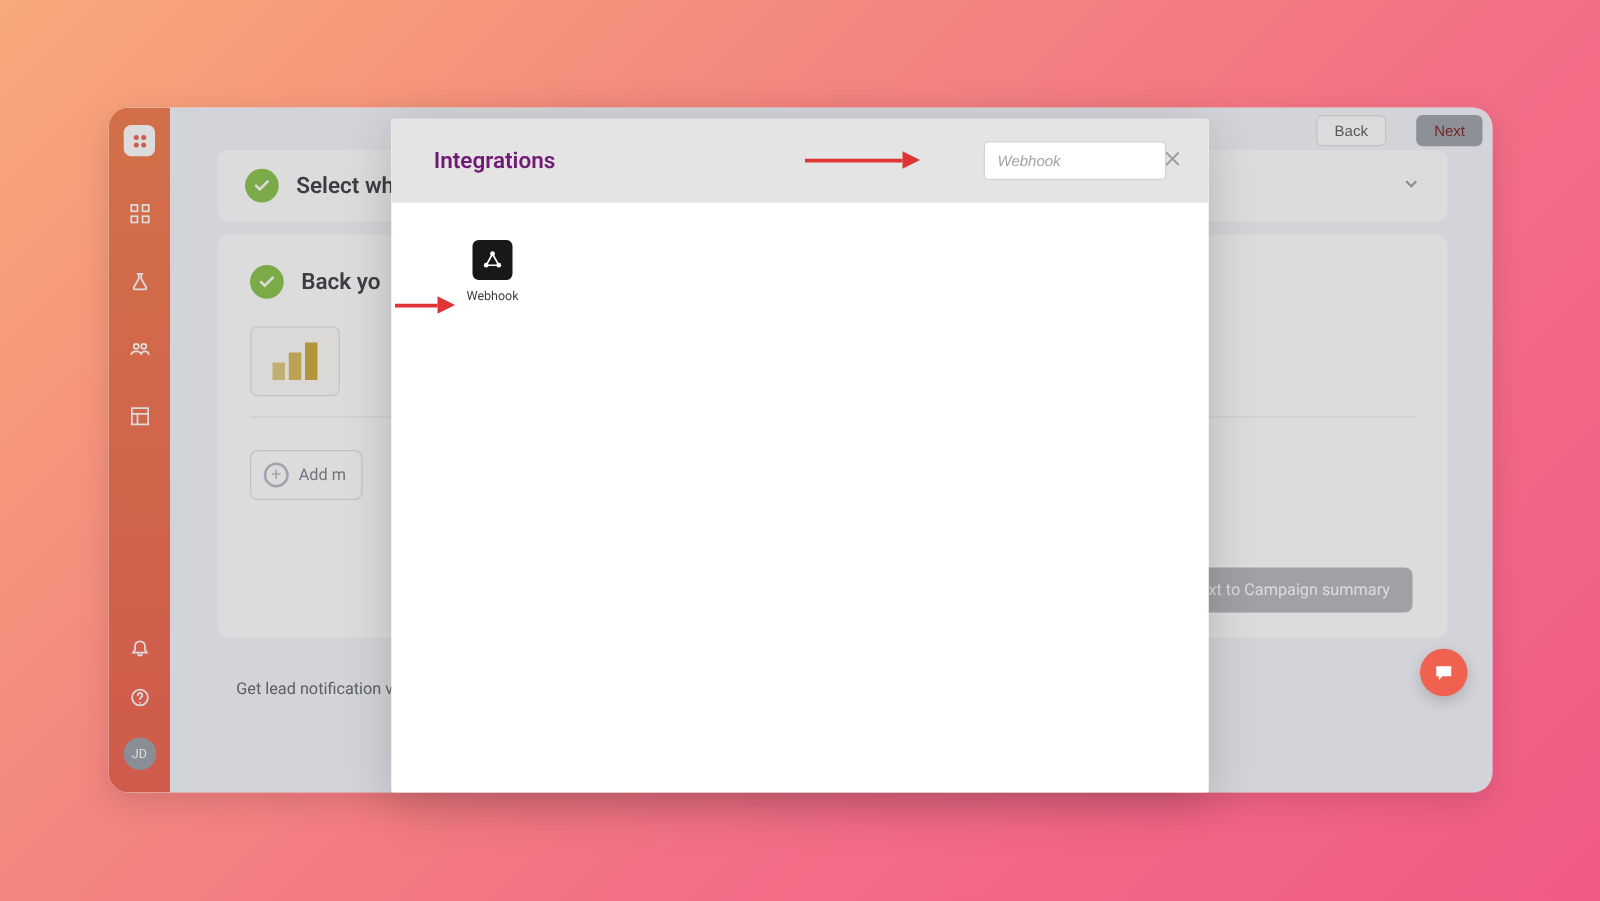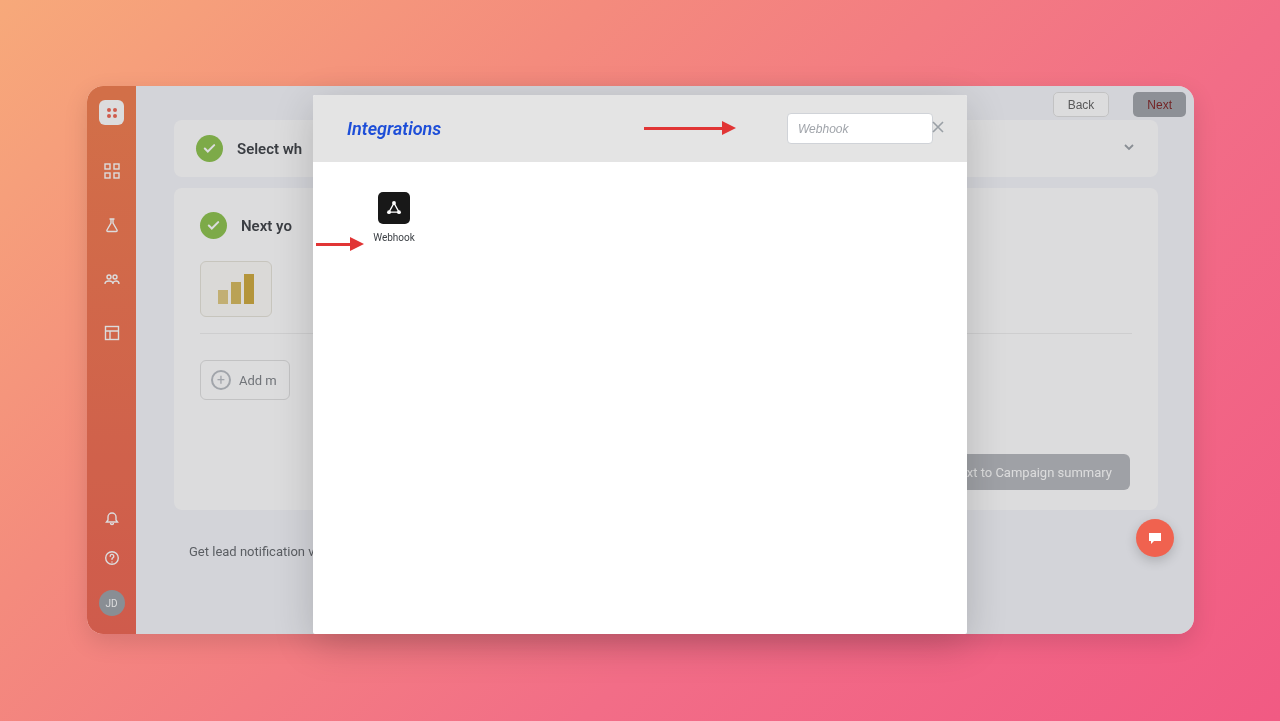--- a/index.html
+++ b/index.html
@@ -17,38 +17,38 @@
   .content { position: absolute; left: 49px; top: 0; right: 0; bottom: 0; padding: 6px 10px 10px 38px; }
   .top-buttons { position:absolute; top:6px; right:8px; display:flex; gap:24px; }
   .btn { height:25px; padding:0 14px; border-radius:5px; font-size:12px; display:flex; align-items:center; cursor:pointer; border:none; }
   .btn-back { background:#fff; border:1px solid #e0e0e0; color:#606060; }
   .btn-next { background:#9fa3a9; color:#7f1d1d; }
   .card { background:#fff; border-radius:8px; padding:18px 22px; margin-bottom:14px; }
   .card1 { position:absolute; top:34px; left:38px; right:36px; height:57px; display:flex; align-items:center; }
   .card1 .chev { position:absolute; right:22px; color:#9aa0a6; }
   .check-badge { width:27px; height:27px; border-radius:50%; background:#8bc34a; display:flex; align-items:center; justify-content:center; margin-right:14px; }
   .check-badge svg { width:15px; height:15px; }
-  .section-title { font-size:15px; font-weight:600; color:#3b3f44; }
+  .section-title { font-size:18px; font-weight:600; color:#3b3f44; }
   .card2 { position:absolute; top:102px; left:38px; right:36px; height:322px; padding:24px 26px; }
   .card2 .header-row { display:flex; align-items:center; margin-bottom:22px; }
   .card2 .store-box { width:72px; height:56px; border:1px solid #e6e3d8; border-radius:6px; display:flex; align-items:center; justify-content:center; background:#fdfcf8; margin-bottom:16px;}
   .card2 .bars { display:flex; align-items:flex-end; gap:3px; }
   .card2 .bars span:nth-child(1){width:10px;height:14px;background:#e0c97e;}
   .card2 .bars span:nth-child(2){width:10px;height:22px;background:#d6b95a;}
   .card2 .bars span:nth-child(3){width:10px;height:30px;background:#cfa93a;}
   .card2 hr { border:none; border-top:1px solid #eee; margin:14px 0 26px; }
   .add-more { width:90px; height:40px; border:1px solid #e0e0e0; border-radius:6px; display:flex; align-items:center; padding:0 10px; color:#7d8186; font-size:13px; cursor:pointer;}
   .add-more .plus { width:20px; height:20px; border:2px solid #b8bcc2; border-radius:50%; display:flex; align-items:center; justify-content:center; color:#b8bcc2; margin-right:8px; font-size:14px; }
   .cta { position:absolute; right:28px; bottom:20px; height:36px; padding:0 18px; background:#b5b8bc; color:#fff; border-radius:6px; font-size:13px; display:flex; align-items:center; }
   .notif-row { position:absolute; left:53px; top:458px; color:#62666b; font-size:13px; }
   
   .dim { position:absolute; inset:0; background:rgba(60,62,68,0.18); border-radius:16px; }
   .modal { position:absolute; left:313px; top:95px; width:654px; height:539px; background:#fff; border-radius:2px; box-shadow:0 10px 40px rgba(0,0,0,0.18); overflow:hidden; }
   .modal-header { height:67px; background:#e4e4e4; display:flex; align-items:center; padding:0 34px; position:relative; }
-  .modal-title { font-size:18px; font-weight:600; color:#1d4ed8; flex:1;font-style:italic; }
+  .modal-title { font-size:18px; font-weight:600; color:#701a75; flex:1; }
   .search-box { width:146px; height:31px; border:1px solid #d0d3d8; border-radius:4px; background:#fff; padding:0 10px; font-size:12px; font-style:italic; color:#a0a4aa; display:flex; align-items:center; outline:none;}
   .modal-close { position:absolute; right:22px; top:24px; width:14px; height:14px; cursor:pointer; color:#9aa0a6; }
   .modal-body { padding:30px 50px; }
   .integration-item { width:62px; text-align:center; cursor:pointer; }
   .integration-icon { width:32px; height:32px; background:#181818; border-radius:5px; margin:0 auto 8px; display:flex; align-items:center; justify-content:center; }
   .integration-label { font-size:10px; color:#3b3f44; }
   
   .arrow { position:absolute; display:flex; align-items:center; }
   .arrow-line { height:3px; background:#e13535; }
   .arrow-head { width:0; height:0; border-top:7px solid transparent; border-bottom:7px solid transparent; border-left:14px solid #e13535; }
@@ -134,21 +134,21 @@
       </div>
     </div>
 
     <div class="card card2">
       <div class="header-row">
         <div class="check-badge">
           <svg viewBox="0 0 16 16">
               <path d="M3 8l3.2 3.2L13 4.4" stroke="#fff" stroke-width="2.2" fill="none" stroke-linecap="round"></path>
             </svg>
         </div>
-        <div class="section-title">Next yo</div>
+        <div class="section-title">Back yo</div>
       </div>
       <div class="store-box">
         <div class="bars">
             <span></span>
             <span></span>
             <span></span>
           </div>
       </div>
       <hr>
       <div class="add-more">

